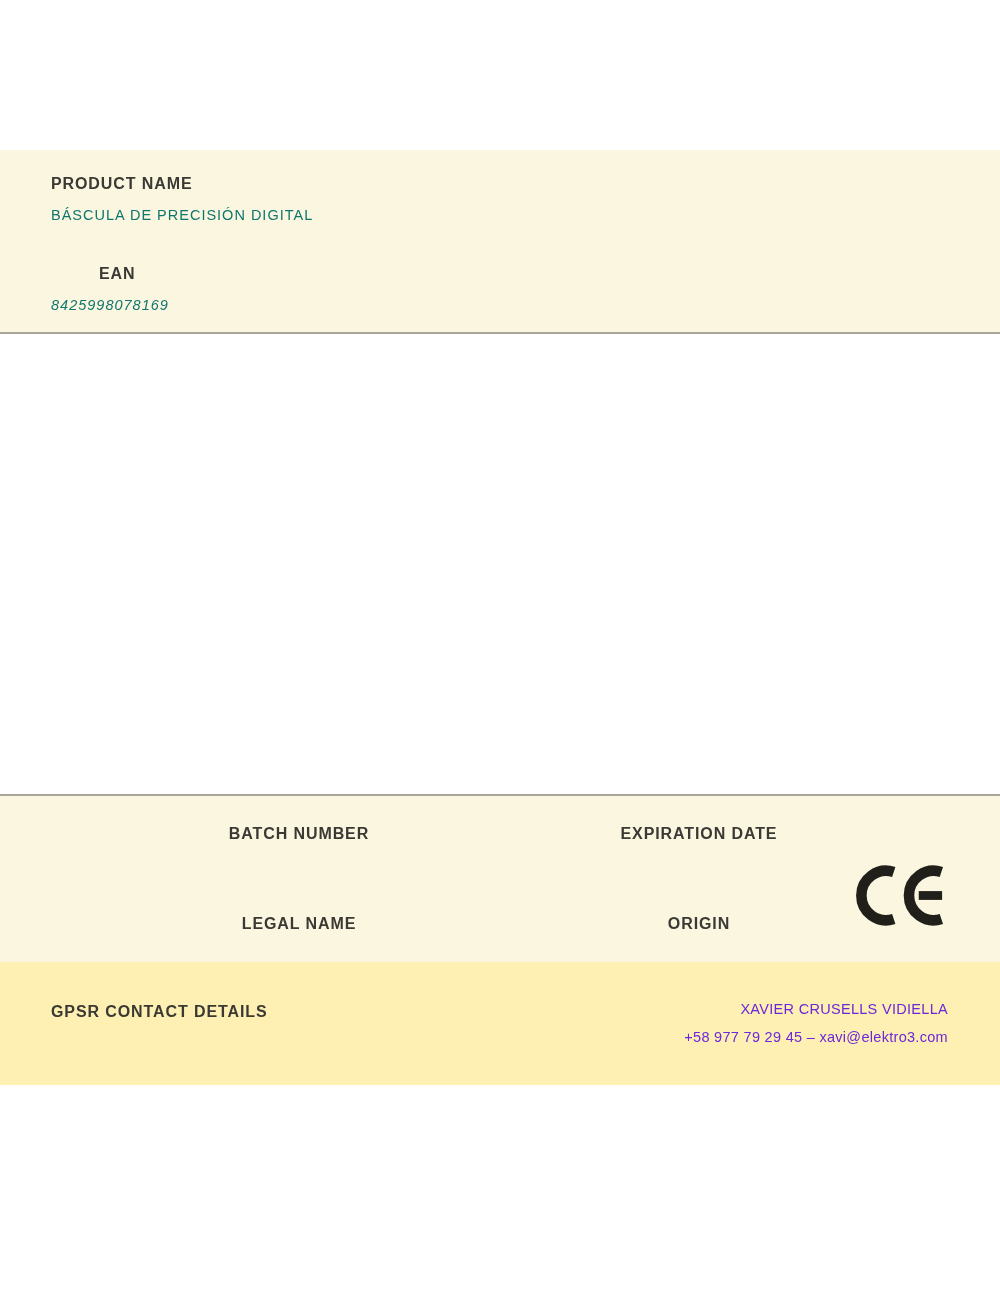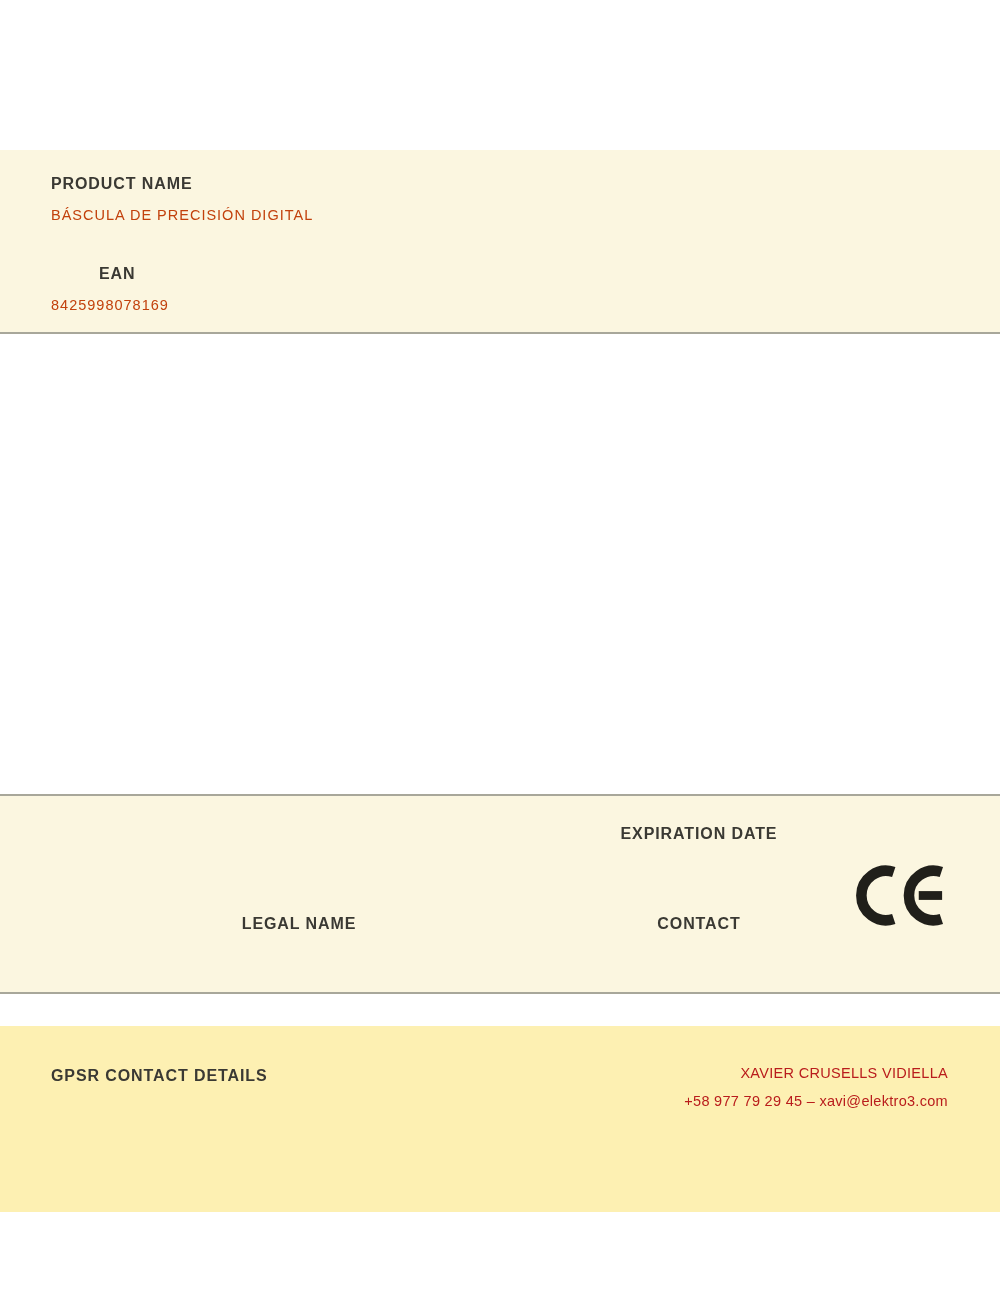--- a/index.html
+++ b/index.html
@@ -20,45 +20,45 @@
     background: #fbf6e0;
     border-bottom: 2px solid #a8a79a;
   }
   .batch-band {
     top: 794px; height: 200px;
     background: #fbf6e0;
     border-top: 2px solid #a8a79a;
     border-bottom: 2px solid #a8a79a;
   }
   .gpsr-band {
-    top: 1026px; height: 186px;
+    top: 962px; height: 123px;
     background: #fdf0b2;
     padding-left: 11px;
   }
 
   .label {
     font-size: 16px;
     font-weight: 700;
     letter-spacing: 0.9px;
     color: #3a3933;
     white-space: nowrap;
   }
   .value {
     font-size: 14.5px;
     font-weight: 400;
     letter-spacing: 1px;
-    color: #c2410c;
+    color: #0f766e;
     white-space: nowrap;
   }
 
   
   .pb-label-1 { position: absolute; left: 51px; top: 25px; }
   .pb-value-1 { position: absolute; left: 51px; top: 57px; }
   .pb-label-2 { position: absolute; left: 51px; top: 115px; margin-left: 48px; }
-  .pb-value-2 { position: absolute; left: 51px; top: 147px; }
+  .pb-value-2 { position: absolute; left: 51px; top: 147px; font-style: italic; }
 
   
   .col { position: absolute; width: 400px; text-align: center; }
   .c-batch  { left: 99px;  top: 29px; }
   .c-exp    { left: 499px; top: 29px; }
   .c-legal-l  { left: 99px;  top: 119px; }
   .c-legal-v  { left: 99px;  top: 148px; }
   .c-origin-l { left: 499px; top: 119px; }
   .c-origin-v { left: 499px; top: 150px; }
 
@@ -68,43 +68,44 @@
   
   .gpsr-label { position: absolute; left: 51px; top: 41px; }
   .gpsr-contact {
     position: absolute; right: 52px; top: 33px;
     text-align: right;
   }
   .gpsr-contact .line {
     font-size: 14.5px;
     font-weight: 400;
     letter-spacing: 0.3px;
-    color: #b91c1c;
+    color: #6d28d9;
     line-height: 28px;
     white-space: nowrap;
   }
 </style>
 </head>
 <body>
 
 <div class="page">
 
   <section class="band product-band">
     <div class="label pb-label-1">PRODUCT NAME</div>
     <div class="value pb-value-1">BÁSCULA DE PRECISIÓN DIGITAL</div>
     <div class="label pb-label-2">EAN</div>
     <div class="value pb-value-2">8425998078169</div>
   </section>
 
   <section class="band batch-band">
+    <div class="label col c-batch">BATCH NUMBER</div>
     <div class="label col c-legal-l">LEGAL NAME</div>
 
     <div class="label col c-exp">EXPIRATION DATE</div>
 
-    <div class="label col c-origin-l">CONTACT</div>
+    <div class="label col c-origin-l">ORIGIN</div>
 
     <div class="ce-mark">
       <svg viewBox="0 0 104 76" xmlns="http://www.w3.org/2000/svg" fill="none" stroke="#201f1a" stroke-width="12" stroke-linecap="butt">
         <path d="M 42.65 11.4 A 28 28 0 1 0 42.65 64.6"></path>
         <path d="M 96.65 11.4 A 28 28 0 1 0 96.65 64.6"></path>
         <line x1="71" y1="38" x2="97.5" y2="38" stroke-width="10"></line>
       </svg>
     </div>
   </section>
 

